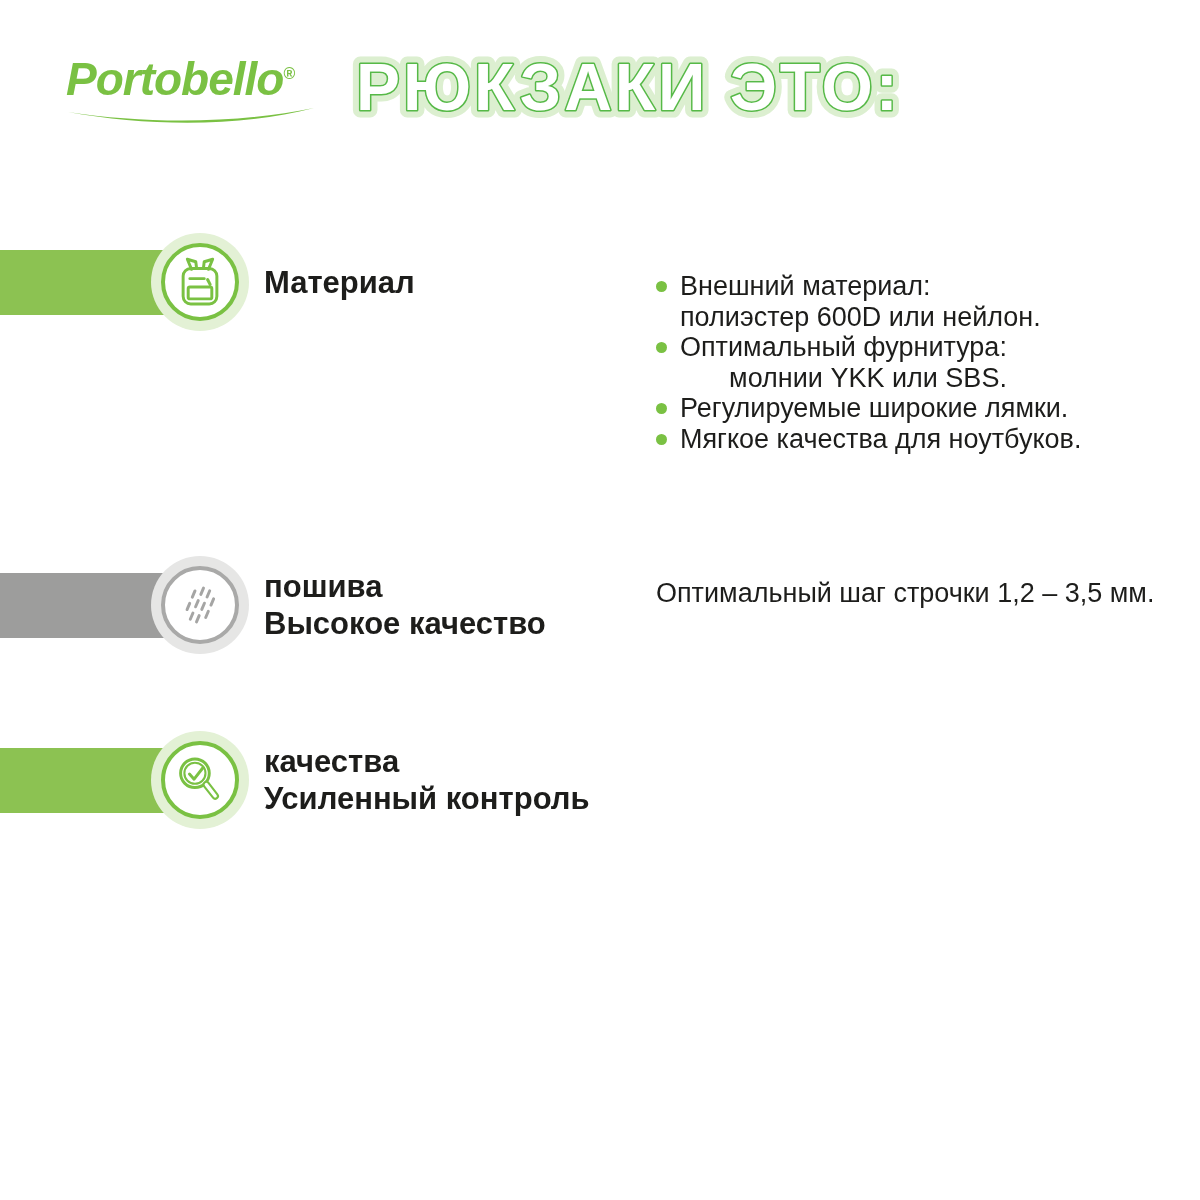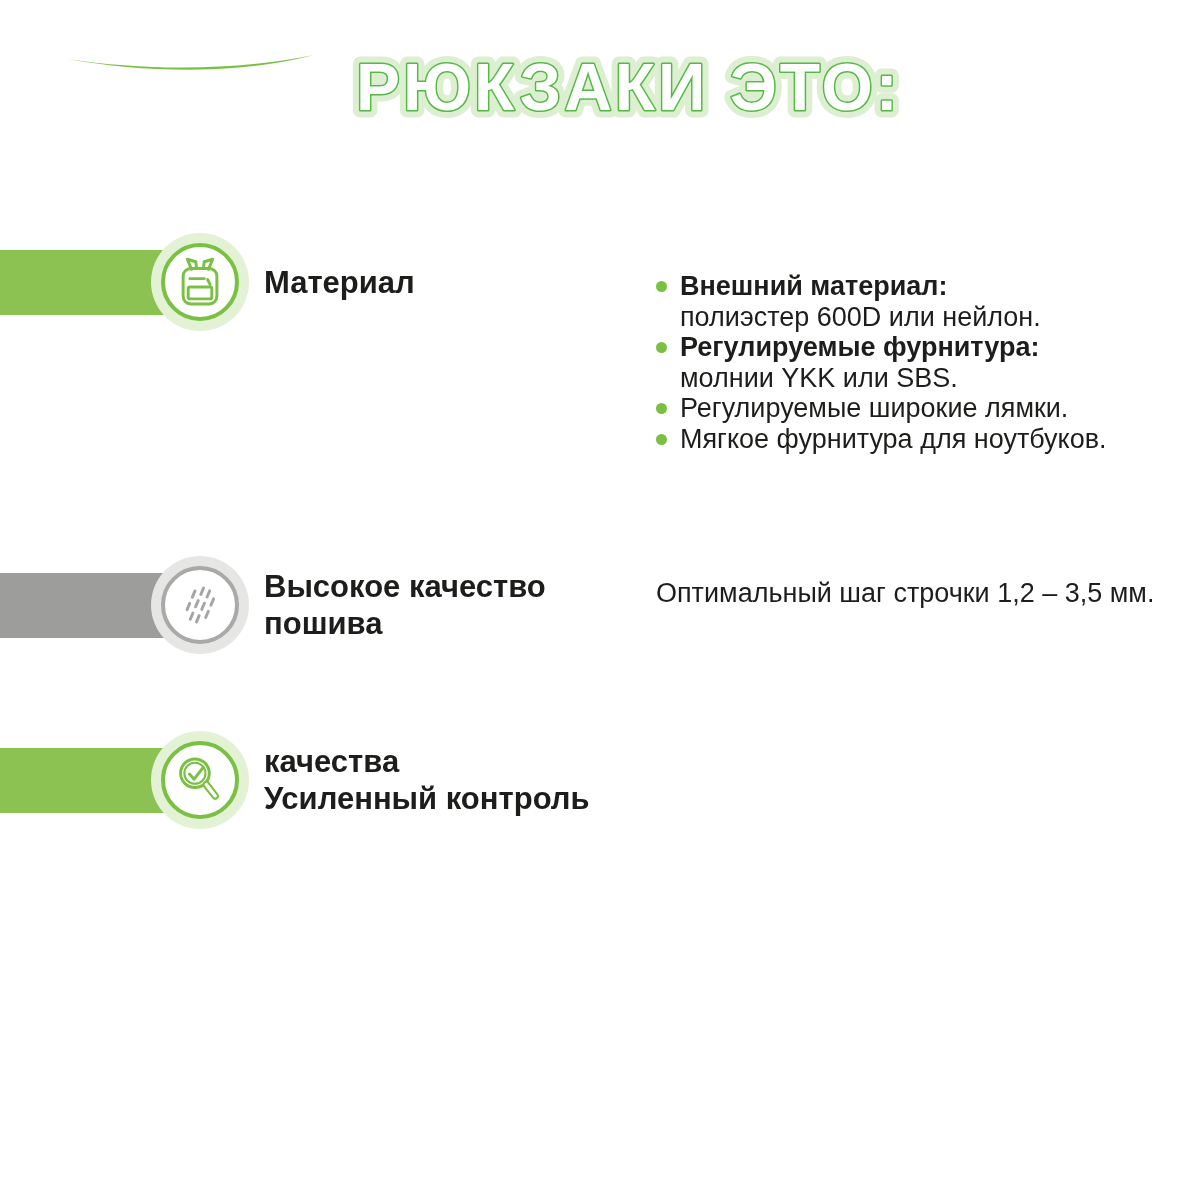--- a/index.html
+++ b/index.html
@@ -45,29 +45,30 @@
 
   .heading{
     left:264px;display:flex;align-items:center;z-index:4;
     font-weight:700;font-size:31px;line-height:37px;color:#1d1d1b;justify-content:center;
   }
 
   
   .bullets{left:656px;top:271px;width:470px;z-index:4;}
   .bullet-row{display:flex;gap:13px;font-size:27px;line-height:30.5px;}
   .dot{flex:none;width:11px;height:11px;border-radius:50%;background:#7ac143;margin-top:10px;}
-  .b-bold{display:block;font-weight:700;}
-  .b-reg{display:block;font-weight:400;}
+  .b-bold{display:block;font-weight:400;}
+  .b-reg{display:block;font-weight:400;text-align:right;}
 
   .note{left:656px;top:576px;font-size:27px;line-height:34px;z-index:4;white-space:nowrap;}
 </style>
 </head>
 <body>
 
 <div class="abs logo-wrap">
+  <div class="logo-text"><span>Portobello</span><span class="logo-reg">®</span></div>
   <svg class="logo-swoosh" width="250" height="22" viewBox="0 0 250 22">
     <path d="M2,7 C80,19 170,19 248,3 C170,23 80,21 2,7 Z" fill="#7ac143"></path>
   </svg>
 </div>
 
 <svg class="abs title-svg" width="600" height="92" viewBox="0 0 600 92">
   <text class="title-back" x="8" y="68">РЮКЗАКИ ЭТО:</text>
   <text class="title-front" x="8" y="68">РЮКЗАКИ ЭТО:</text>
 </svg>
 
@@ -91,56 +92,56 @@
   <div class="bullet-row">
     <span class="dot"></span>
     <span>
         <span class="b-bold">Внешний материал:</span>
         <span class="b-reg">полиэстер 600D или нейлон.</span>
       </span>
   </div>
   <div class="bullet-row">
     <span class="dot"></span>
     <span>
-        <span class="b-bold">Регулируемые фурнитура:</span>
+        <span class="b-bold">Оптимальный фурнитура:</span>
         <span class="b-reg">молнии YKK или SBS.</span>
       </span>
   </div>
   <div class="bullet-row">
     <span class="dot"></span>
     <span>
         <span class="b-bold"></span>
         <span class="b-reg">Регулируемые широкие лямки.</span>
       </span>
   </div>
   <div class="bullet-row">
     <span class="dot"></span>
     <span>
         <span class="b-bold"></span>
-        <span class="b-reg">Мягкое фурнитура для ноутбуков.</span>
+        <span class="b-reg">Мягкое качества для ноутбуков.</span>
       </span>
   </div>
 </div>
 
 <div class="abs bar gray" style="top:573px;"></div>
 <div class="abs halo gray" style="left:151px;top:556px;"></div>
 <div class="abs icon-circle gray" style="left:161px;top:566px;">
   <svg width="54" height="54" viewBox="0 0 64 64" fill="none" stroke="#a5a5a4" stroke-width="3.5" stroke-linecap="round">
     <g transform="rotate(23 32 32)" stroke-dasharray="8 8">
       <line x1="20" y1="19" x2="20" y2="46"></line>
       <line x1="28" y1="12" x2="28" y2="53"></line>
       <line x1="36" y1="12" x2="36" y2="53"></line>
       <line x1="44" y1="19" x2="44" y2="46"></line>
     </g>
   </svg>
 </div>
 <div class="abs heading" style="top:560px;height:90px;">
   <div>
+      <span style="display:block">пошива</span>
       <span style="display:block">Высокое качество</span>
-      <span style="display:block">пошива</span>
     </div>
 </div>
 <div class="abs note">Оптимальный шаг строчки 1,2 – 3,5 мм.</div>
 
 <div class="abs bar green" style="top:748px;"></div>
 <div class="abs halo green" style="left:151px;top:731px;"></div>
 <div class="abs icon-circle green" style="left:161px;top:741px;">
   <svg width="54" height="54" viewBox="0 0 64 64" fill="none" stroke-linecap="round" stroke-linejoin="round">
     <circle cx="26" cy="24" r="17" stroke="#7ac143" stroke-width="3.5"></circle>
     <circle cx="26" cy="24" r="12.5" stroke="#7ac143" stroke-width="2.5"></circle>

